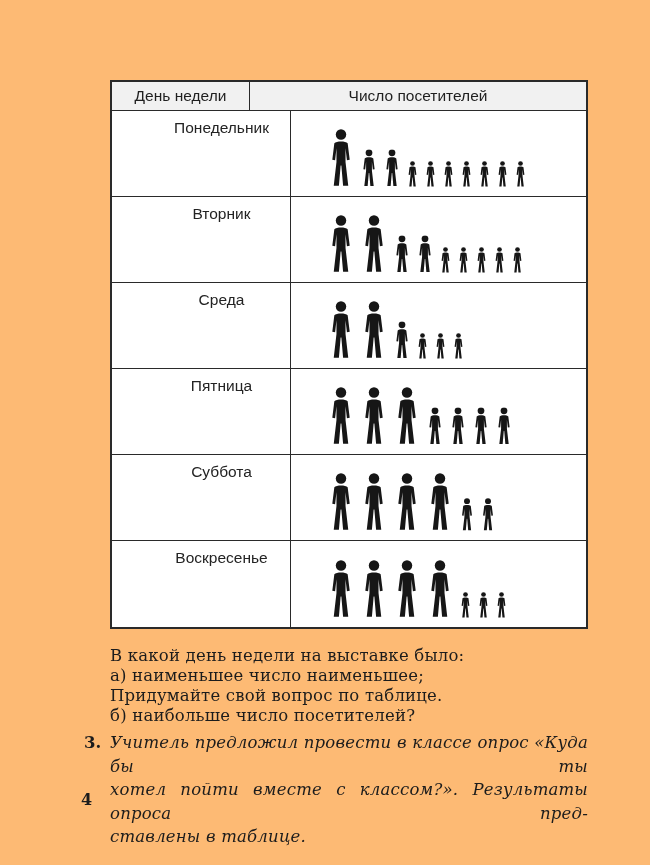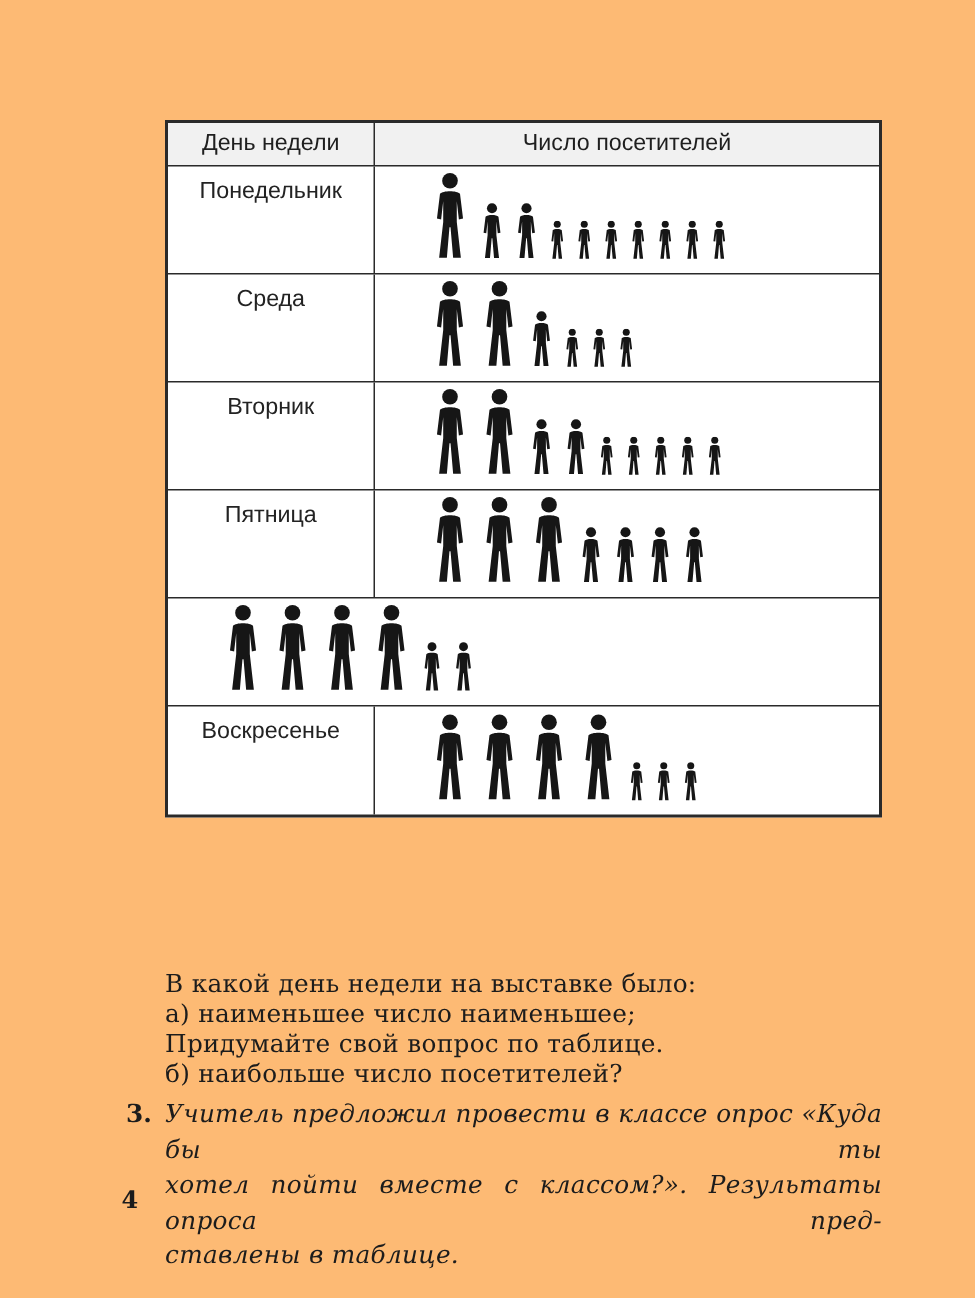--- a/index.html
+++ b/index.html
@@ -18,22 +18,22 @@
     position:absolute;left:110px;top:80px;width:478px;
     border:2px solid var(--border);box-sizing:border-box;background:#fff;
   }
   .hrow{display:flex;height:28px;background:var(--hdrbg);
         border-bottom:1.6px solid var(--border);}
   .hcell{display:flex;align-items:center;justify-content:center;
          font-family:"Liberation Sans", sans-serif;font-size:15.5px;
          color:#1f1f1f;box-sizing:border-box;}
   .hcell.day{width:138px;border-right:1.6px solid var(--border);}
   .hcell.vis{flex:1;}
-  .prow{display:flex;height:72px;border-bottom:1.6px solid var(--border);
-        box-sizing:border-box;}
+  .prow{display:flex;height:86px;border-bottom:1.6px solid var(--border);
+        box-sizing:border-box;padding-left:41px;}
   .prow:last-child{border-bottom:none;}
   .daycell{width:138px;border-right:1.6px solid var(--border);
            box-sizing:border-box;padding-top:8px;text-align:center;
            font-family:"Liberation Sans", sans-serif;font-size:15.5px;color:#232323;}
   .iconcell{flex:1;display:flex;align-items:flex-end;gap:5px;
             padding:0 4px 9px 36px;box-sizing:border-box;}
   .pic{display:block;fill:#161616;flex:0 0 auto;}
   .pic.l{width:28px;height:58px;}
   .pic.m{width:18px;height:38px;}
   .pic.s{width:16px;height:33px;}
@@ -97,20 +97,52 @@
             </svg>
             <svg class="pic xs" viewBox="0 0 48 100" style="fill: rgb(22, 22, 22);">
               <use href="#person"></use>
             </svg>
             <svg class="pic xs" viewBox="0 0 48 100" style="fill: rgb(22, 22, 22);">
               <use href="#person"></use>
             </svg>
           </div>
         </div>
         <div class="prow">
+          <div class="daycell">Вторник</div>
+          <div class="iconcell">
+            <svg class="pic l" viewBox="0 0 48 100" style="fill: rgb(22, 22, 22);">
+              <use href="#person"></use>
+            </svg>
+            <svg class="pic l" viewBox="0 0 48 100" style="fill: rgb(22, 22, 22);">
+              <use href="#person"></use>
+            </svg>
+            <svg class="pic m" viewBox="0 0 48 100" style="fill: rgb(22, 22, 22);">
+              <use href="#person"></use>
+            </svg>
+            <svg class="pic m" viewBox="0 0 48 100" style="fill: rgb(22, 22, 22);">
+              <use href="#person"></use>
+            </svg>
+            <svg class="pic xs" viewBox="0 0 48 100" style="fill: rgb(22, 22, 22);">
+              <use href="#person"></use>
+            </svg>
+            <svg class="pic xs" viewBox="0 0 48 100" style="fill: rgb(22, 22, 22);">
+              <use href="#person"></use>
+            </svg>
+            <svg class="pic xs" viewBox="0 0 48 100" style="fill: rgb(22, 22, 22);">
+              <use href="#person"></use>
+            </svg>
+            <svg class="pic xs" viewBox="0 0 48 100" style="fill: rgb(22, 22, 22);">
+              <use href="#person"></use>
+            </svg>
+            <svg class="pic xs" viewBox="0 0 48 100" style="fill: rgb(22, 22, 22);">
+              <use href="#person"></use>
+            </svg>
+          </div>
+        </div>
+        <div class="prow">
           <div class="daycell">Среда</div>
           <div class="iconcell">
             <svg class="pic l" viewBox="0 0 48 100" style="fill: rgb(22, 22, 22);">
               <use href="#person"></use>
             </svg>
             <svg class="pic l" viewBox="0 0 48 100" style="fill: rgb(22, 22, 22);">
               <use href="#person"></use>
             </svg>
             <svg class="pic m" viewBox="0 0 48 100" style="fill: rgb(22, 22, 22);">
               <use href="#person"></use>
@@ -120,52 +152,20 @@
             </svg>
             <svg class="pic xs" viewBox="0 0 48 100" style="fill: rgb(22, 22, 22);">
               <use href="#person"></use>
             </svg>
             <svg class="pic xs" viewBox="0 0 48 100" style="fill: rgb(22, 22, 22);">
               <use href="#person"></use>
             </svg>
           </div>
         </div>
         <div class="prow">
-          <div class="daycell">Вторник</div>
-          <div class="iconcell">
-            <svg class="pic l" viewBox="0 0 48 100" style="fill: rgb(22, 22, 22);">
-              <use href="#person"></use>
-            </svg>
-            <svg class="pic l" viewBox="0 0 48 100" style="fill: rgb(22, 22, 22);">
-              <use href="#person"></use>
-            </svg>
-            <svg class="pic m" viewBox="0 0 48 100" style="fill: rgb(22, 22, 22);">
-              <use href="#person"></use>
-            </svg>
-            <svg class="pic m" viewBox="0 0 48 100" style="fill: rgb(22, 22, 22);">
-              <use href="#person"></use>
-            </svg>
-            <svg class="pic xs" viewBox="0 0 48 100" style="fill: rgb(22, 22, 22);">
-              <use href="#person"></use>
-            </svg>
-            <svg class="pic xs" viewBox="0 0 48 100" style="fill: rgb(22, 22, 22);">
-              <use href="#person"></use>
-            </svg>
-            <svg class="pic xs" viewBox="0 0 48 100" style="fill: rgb(22, 22, 22);">
-              <use href="#person"></use>
-            </svg>
-            <svg class="pic xs" viewBox="0 0 48 100" style="fill: rgb(22, 22, 22);">
-              <use href="#person"></use>
-            </svg>
-            <svg class="pic xs" viewBox="0 0 48 100" style="fill: rgb(22, 22, 22);">
-              <use href="#person"></use>
-            </svg>
-          </div>
-        </div>
-        <div class="prow">
           <div class="daycell">Пятница</div>
           <div class="iconcell">
             <svg class="pic l" viewBox="0 0 48 100" style="fill: rgb(22, 22, 22);">
               <use href="#person"></use>
             </svg>
             <svg class="pic l" viewBox="0 0 48 100" style="fill: rgb(22, 22, 22);">
               <use href="#person"></use>
             </svg>
             <svg class="pic l" viewBox="0 0 48 100" style="fill: rgb(22, 22, 22);">
               <use href="#person"></use>
@@ -178,20 +178,21 @@
             </svg>
             <svg class="pic m" viewBox="0 0 48 100" style="fill: rgb(22, 22, 22);">
               <use href="#person"></use>
             </svg>
             <svg class="pic m" viewBox="0 0 48 100" style="fill: rgb(22, 22, 22);">
               <use href="#person"></use>
             </svg>
           </div>
         </div>
         <div class="prow">
+          <div class="daycell">Суббота</div>
           <div class="iconcell">
             <svg class="pic l" viewBox="0 0 48 100" style="fill: rgb(22, 22, 22);">
               <use href="#person"></use>
             </svg>
             <svg class="pic l" viewBox="0 0 48 100" style="fill: rgb(22, 22, 22);">
               <use href="#person"></use>
             </svg>
             <svg class="pic l" viewBox="0 0 48 100" style="fill: rgb(22, 22, 22);">
               <use href="#person"></use>
             </svg>

